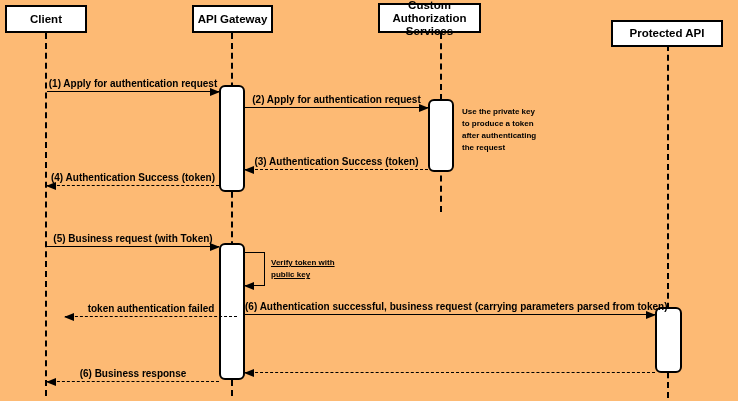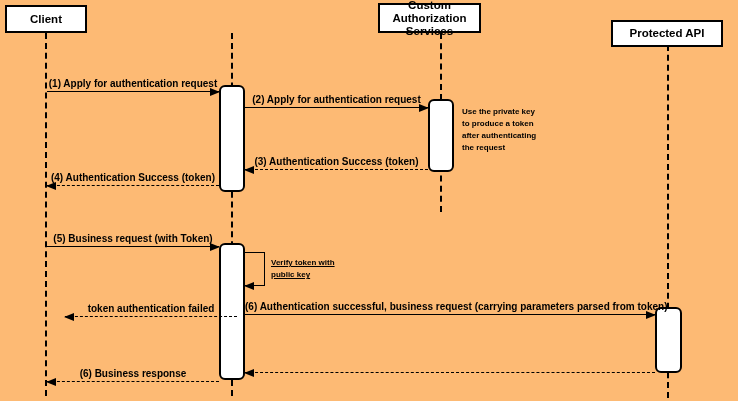--- a/index.html
+++ b/index.html
@@ -105,20 +105,23 @@
   }
 </style>
 </head>
 <body>
 
 <div class="canvas">
 
   <div class="actor" style="left:5px; top:5px; width:82px; height:28px;">
     <span>Client</span>
   </div>
+  <div class="actor" style="left:192px; top:5px; width:81px; height:28px;">
+    <span>API Gateway</span>
+  </div>
   <div class="actor" style="left:378px; top:3px; width:103px; height:30px;">
     <span>Custom Authorization Services</span>
   </div>
   <div class="actor" style="left:611px; top:20px; width:112px; height:27px;">
     <span>Protected API</span>
   </div>
 
   <div class="lifeline" style="left:45px; top:33px; height:363px;"></div>
   <div class="lifeline" style="left:231px; top:33px; height:363px;"></div>
   <div class="lifeline" style="left:440px; top:33px; height:179px;"></div>

